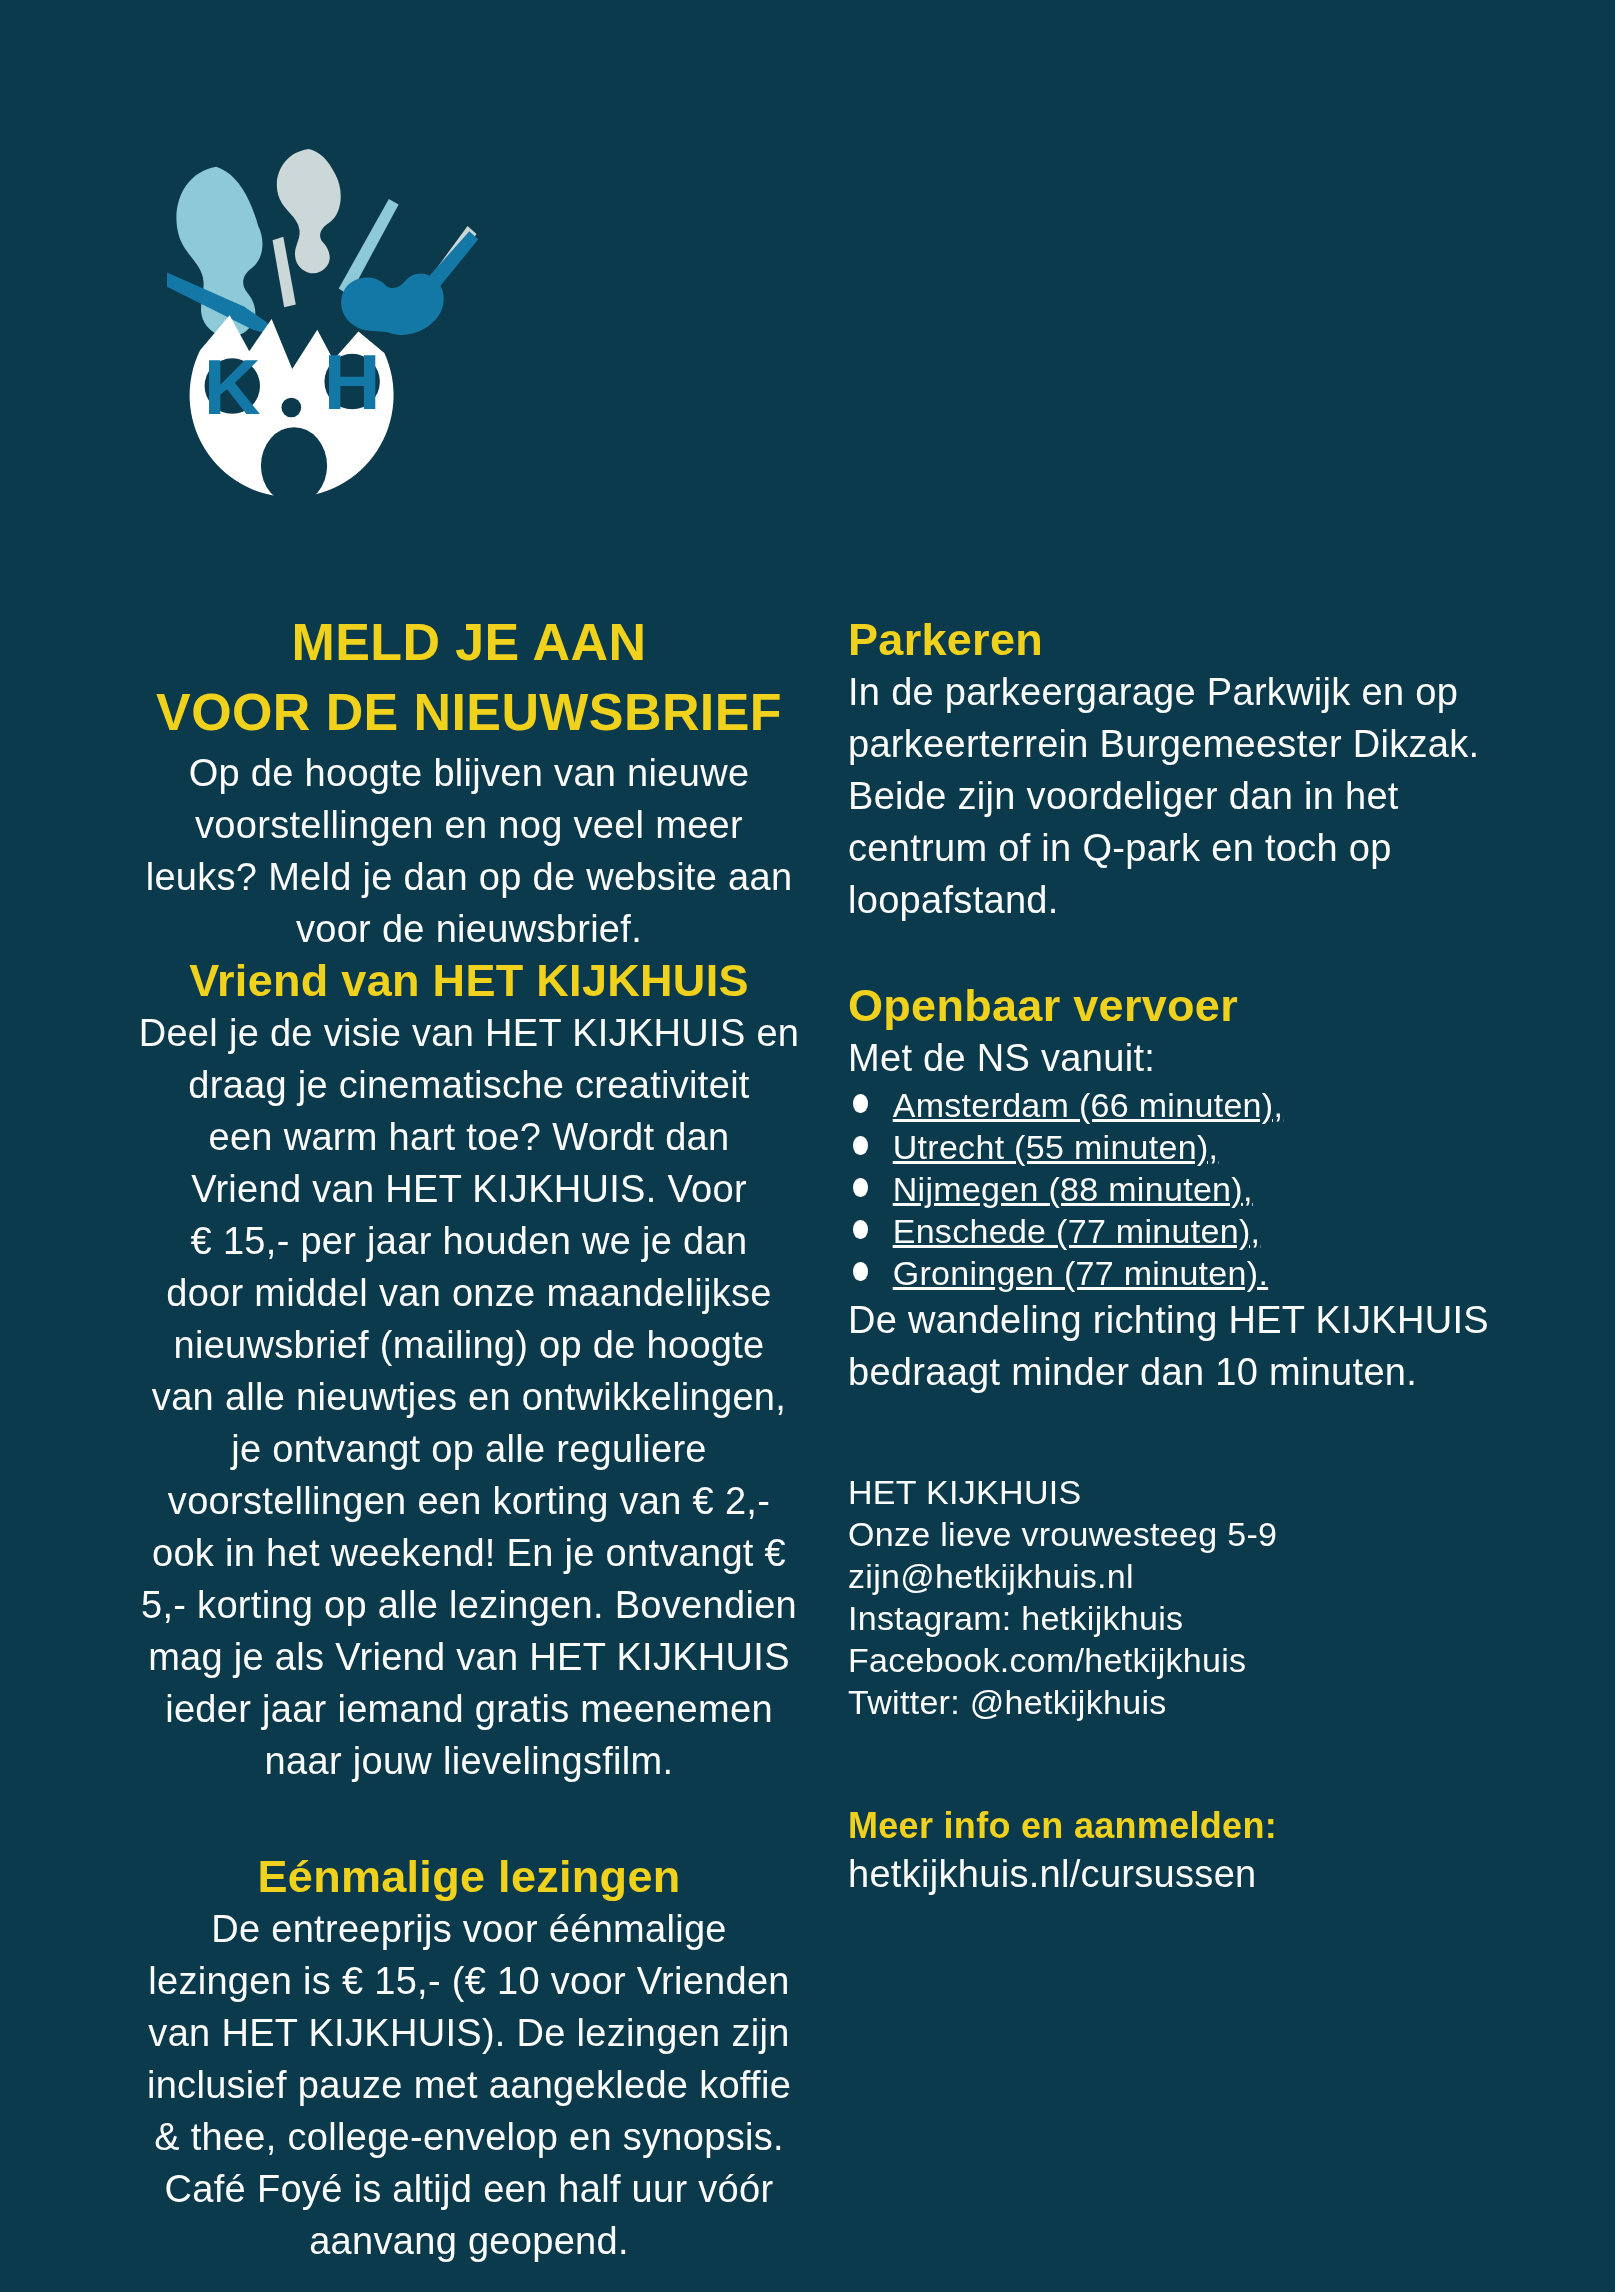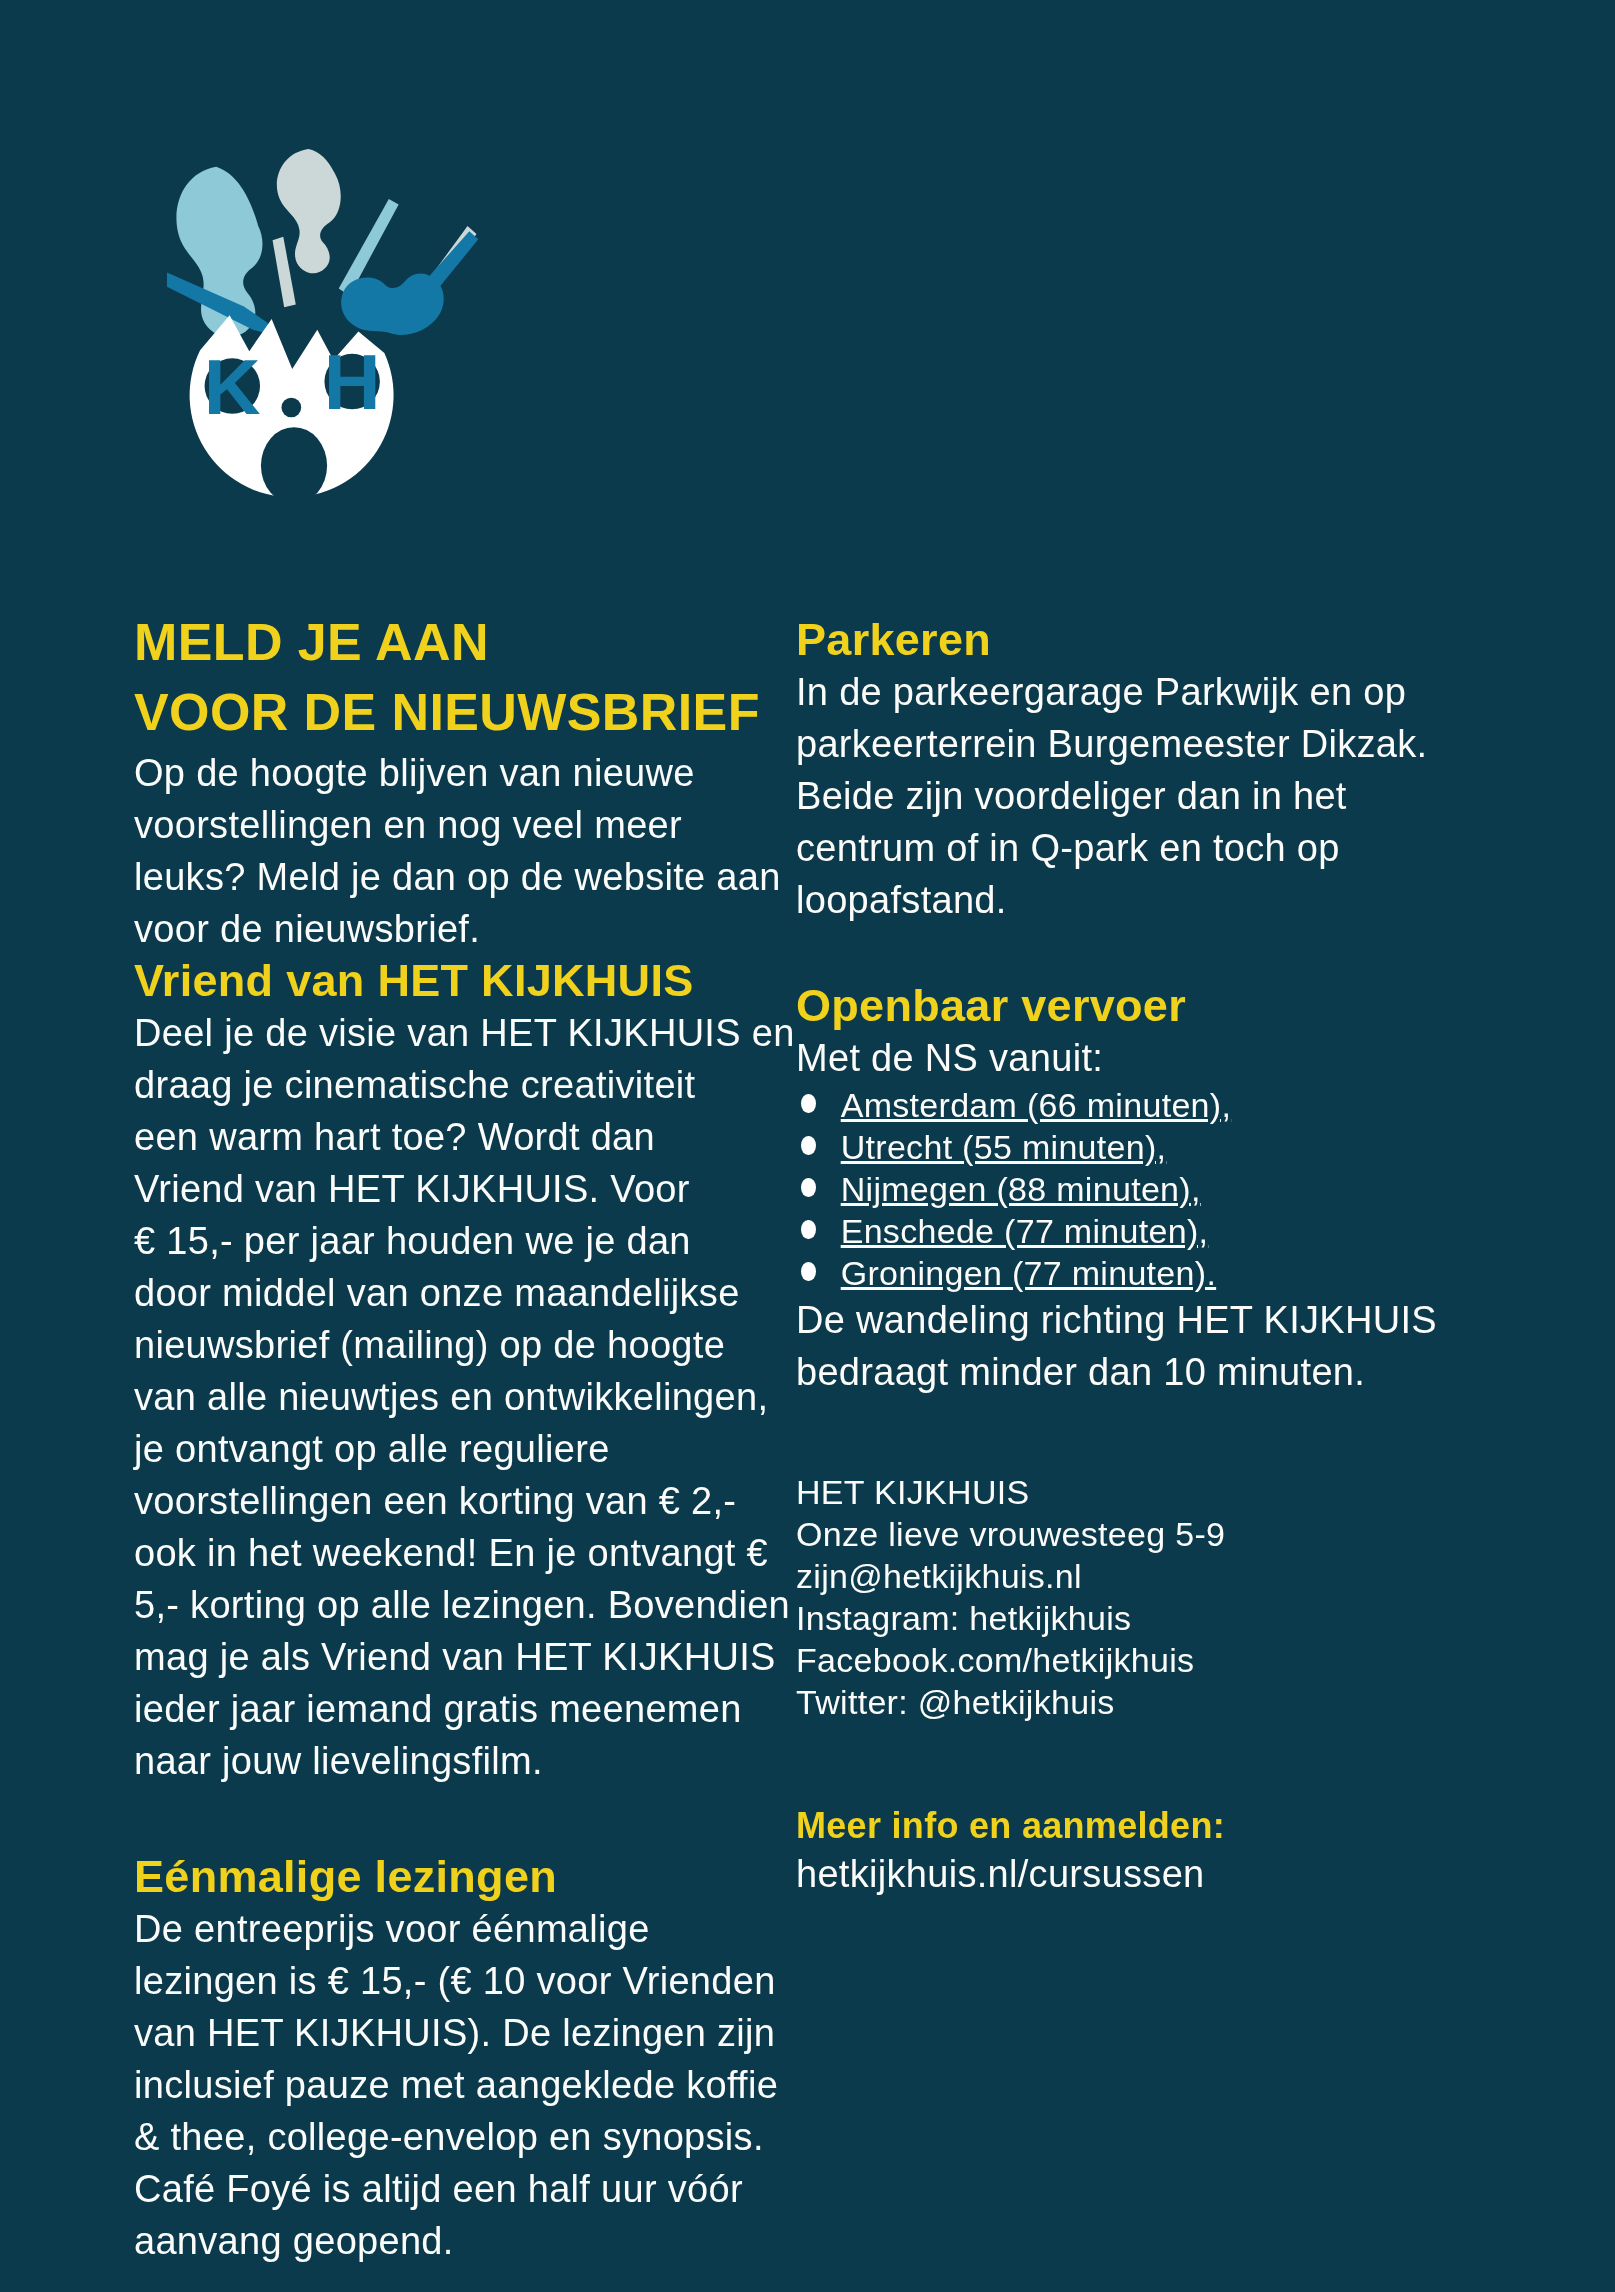--- a/index.html
+++ b/index.html
@@ -6,22 +6,22 @@
   body{
     width:1616px;height:2293px;
     background:#0c3a4d;
     font-family:"Liberation Sans", sans-serif;
     color:#fbfcf9;
     position:relative;
     overflow:hidden;
   }
   .logo{position:absolute;left:167px;top:147px;width:322px;height:385px;}
   .col{position:absolute;width:670px;}
-  .col-left{left:134px;top:607px;}
-  .col-right{left:796px;top:614px;}
+  .col-left{left:134px;top:607px;text-align:center;}
+  .col-right{left:848px;top:614px;}
   .page-title{
     font-size:52px;line-height:70px;font-weight:700;
     color:#f0d11c;white-space:pre-line;letter-spacing:0.4px;
   }
   .section-heading{
     font-size:45px;line-height:52px;font-weight:700;
     color:#f0d11c;letter-spacing:0.3px;
   }
   .body-text{
     font-size:38px;line-height:52px;letter-spacing:0.3px;

